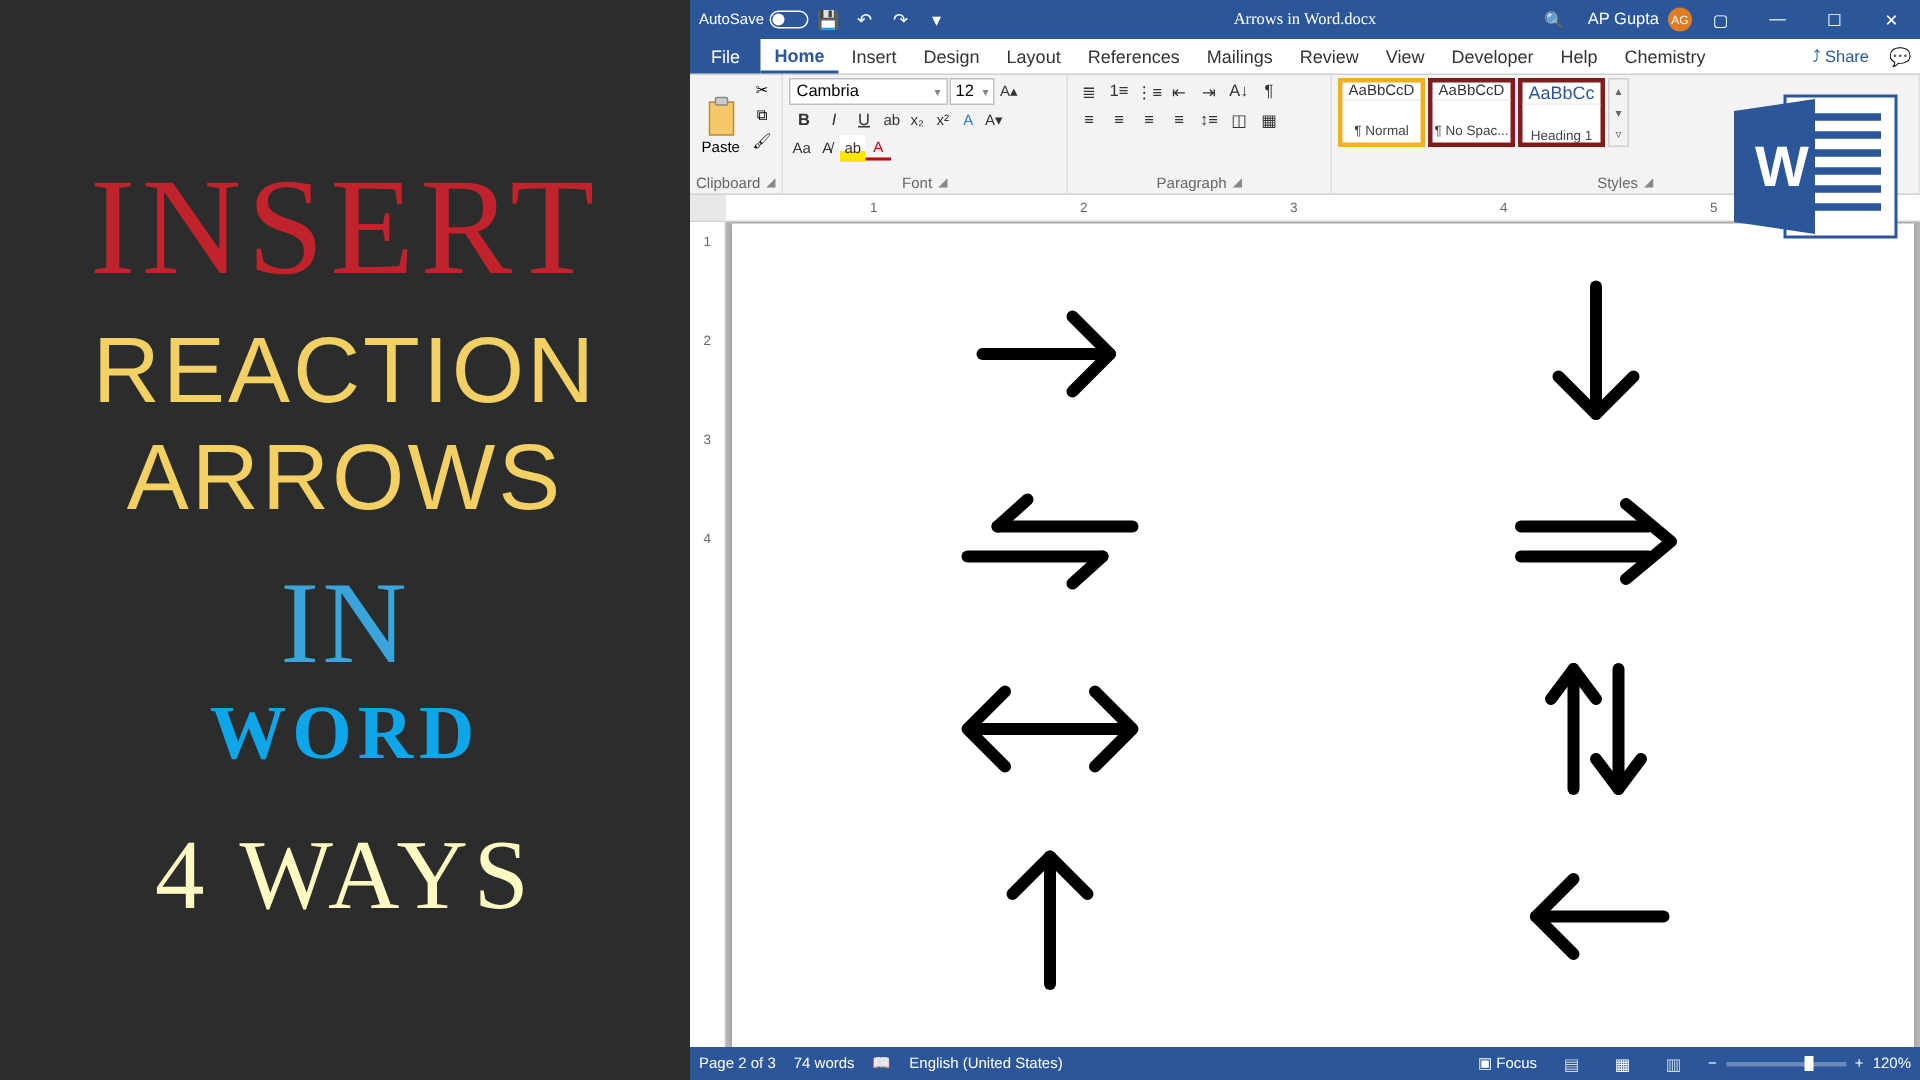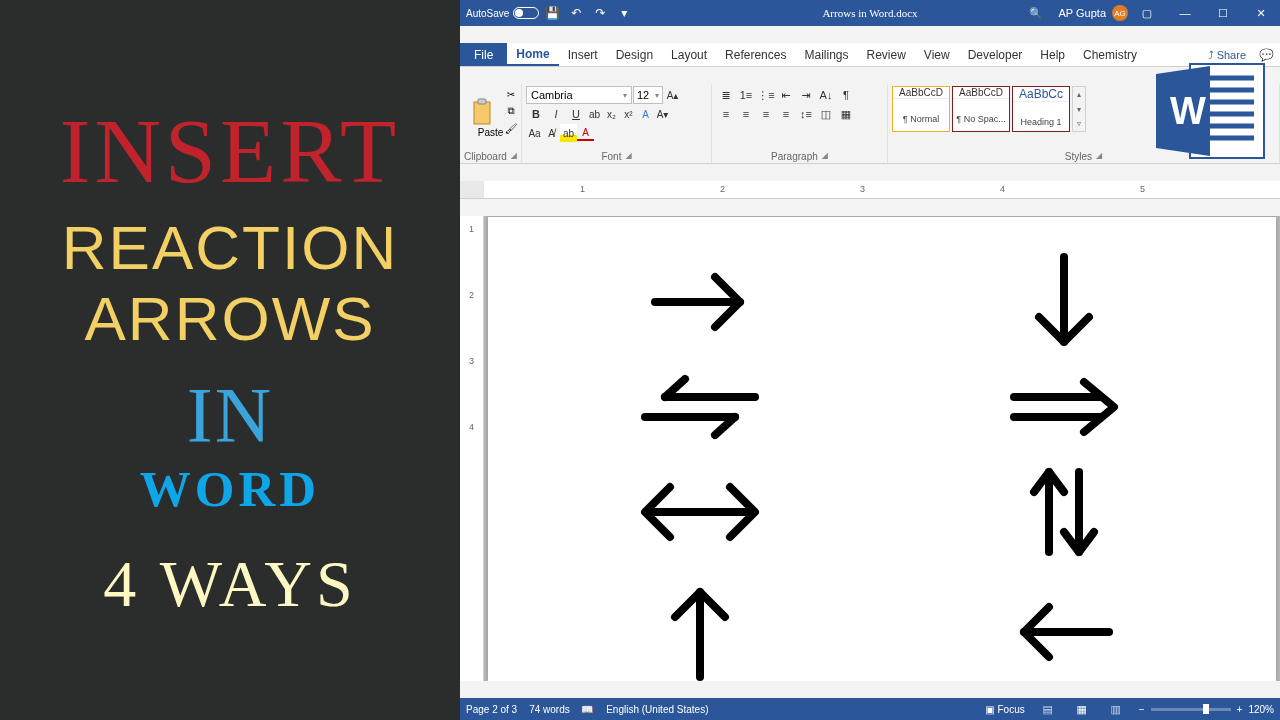--- a/index.html
+++ b/index.html
@@ -9,21 +9,21 @@
 
 .promo { width: 460px; height: 100%; background: #2b2c2c; display: flex; flex-direction: column; align-items: center; justify-content: center; padding: 20px 10px; }
 .promo .l1 { font-family: Georgia, "Times New Roman", serif; color: #c0232b; font-size: 92px; letter-spacing: 4px; font-weight: 400; }
 .promo .l2 { font-family: Impact, Arial Black, sans-serif; color: #f3d064; font-size: 62px; letter-spacing: 2px; margin-top: 8px; }
 .promo .l3 { font-family: Impact, Arial Black, sans-serif; color: #f3d064; font-size: 62px; letter-spacing: 2px; }
 .promo .l4 { font-family: Georgia, serif; color: #3aa4db; font-size: 78px; letter-spacing: 2px; margin-top: 16px; font-weight: 400; }
 .promo .l5 { font-family: Georgia, serif; color: #0ea5e9; font-size: 51px; letter-spacing: 4px; font-weight: 700; }
 .promo .l6 { font-family: Georgia, serif; color: #fef9c3; font-size: 66px; letter-spacing: 4px; margin-top: 28px; font-weight: 400; }
 
 
-.word { width: 820px; height: 100%; display: flex; flex-direction: column; background: #f3f3f3; position: relative; gap: 17px; }
+.word { width: 820px; height: 100%; display: flex; flex-direction: column; background: #f3f3f3; position: relative; }
 
 
 .titlebar { height: 26px; background: #2b579a; color: #fff; display: flex; align-items: center; font-size: 11px; position: relative; }
 .qat { display: flex; align-items: center; gap: 2px; padding: 0 6px; }
 .qat .autosave { display: flex; align-items: center; gap: 4px; font-size: 10px; }
 .qat .pill { width: 26px; height: 12px; border: 1px solid #fff; border-radius: 6px; position: relative; }
 .qat .pill::after { content:""; position:absolute; width:8px; height:8px; border-radius:50%; background:#fff; left:1px; top:1px; }
 .qat .ic { width: 22px; height: 22px; display:flex; align-items:center; justify-content:center; font-size:12px; }
 .title-center { position:absolute; left:50%; transform:translateX(-50%); font-size:11px;font-family:Liberation Serif, serif; }
 .title-right { margin-left:auto; display:flex; align-items:center; gap:0; }
@@ -59,21 +59,21 @@
 .font-size { width:30px; height:18px; border:1px solid #c0c0c0; background:#fff; font-size:11px; padding:0 3px; display:flex; align-items:center; justify-content:space-between; }
 .row2,.row3 { display:flex; align-items:center; gap:0; }
 .rbtn { width:20px; height:18px; display:flex; align-items:center; justify-content:center; font-size:11px; color:#333; }
 .rbtn.sm { width:17px; font-size:10px; }
 
 
 .para-row { display:flex; gap:0; }
 
 
 .styles-row { display:flex; gap:2px; align-items:flex-start; }
-.style-card { width:58px; height:46px; border:1px solid #7f1d1d; background:#fff; display:flex; flex-direction:column; }
+.style-card { width:58px; height:46px; border:3px solid #7f1d1d; background:#fff; display:flex; flex-direction:column; }
 .style-card.first { border-color:#f2b01e; }
 .style-sample { flex:1; display:flex; align-items:center; justify-content:center; font-size:10px; color:#333; }
 .style-name { font-size:9px; text-align:center; padding:15px 0; border-top:1px solid #eee; color:#444; white-space:nowrap; overflow:hidden; }
 .styles-more { width:14px; height:46px; border:1px solid #d0d0d0; display:flex; flex-direction:column; }
 .styles-more div { flex:1; display:flex; align-items:center; justify-content:center; font-size:8px; color:#666; }
 
 
 .ruler-h { height:18px; background:#fff; border-bottom:1px solid #d0d0d0; display:flex; align-items:center; padding-left:28px; font-size:9px; color:#666; position:relative; }
 .ruler-h .dark { position:absolute; left:0; width:24px; height:100%; background:#e8e8e8; }
 .ruler-h .tick { position:absolute; top:3px; font-size:9px; }
@@ -161,21 +161,21 @@
 
     <div class="ribbon">
 
       <div class="group" style="width:62px;">
         <div class="group-body">
           <div class="btn paste">
             <svg class="paste-ic" viewBox="0 0 24 28">
                 <rect x="4" y="4" width="16" height="22" fill="#f5c869" stroke="#b88a2e"></rect>
                 <rect x="8" y="1" width="8" height="5" rx="1" fill="#ccc" stroke="#888"></rect>
               </svg>
-            <span style="font-size:10px;padding-left:17px;">Paste</span>
+            <span style="font-size:10px;">Paste</span>
           </div>
           <div class="mini-col">
             <div class="mini">✂</div>
             <div class="mini">⧉</div>
             <div class="mini">🖌</div>
           </div>
         </div>
         <div class="group-label">
             <span>Clipboard</span>
             <span class="dl">◢</span>

